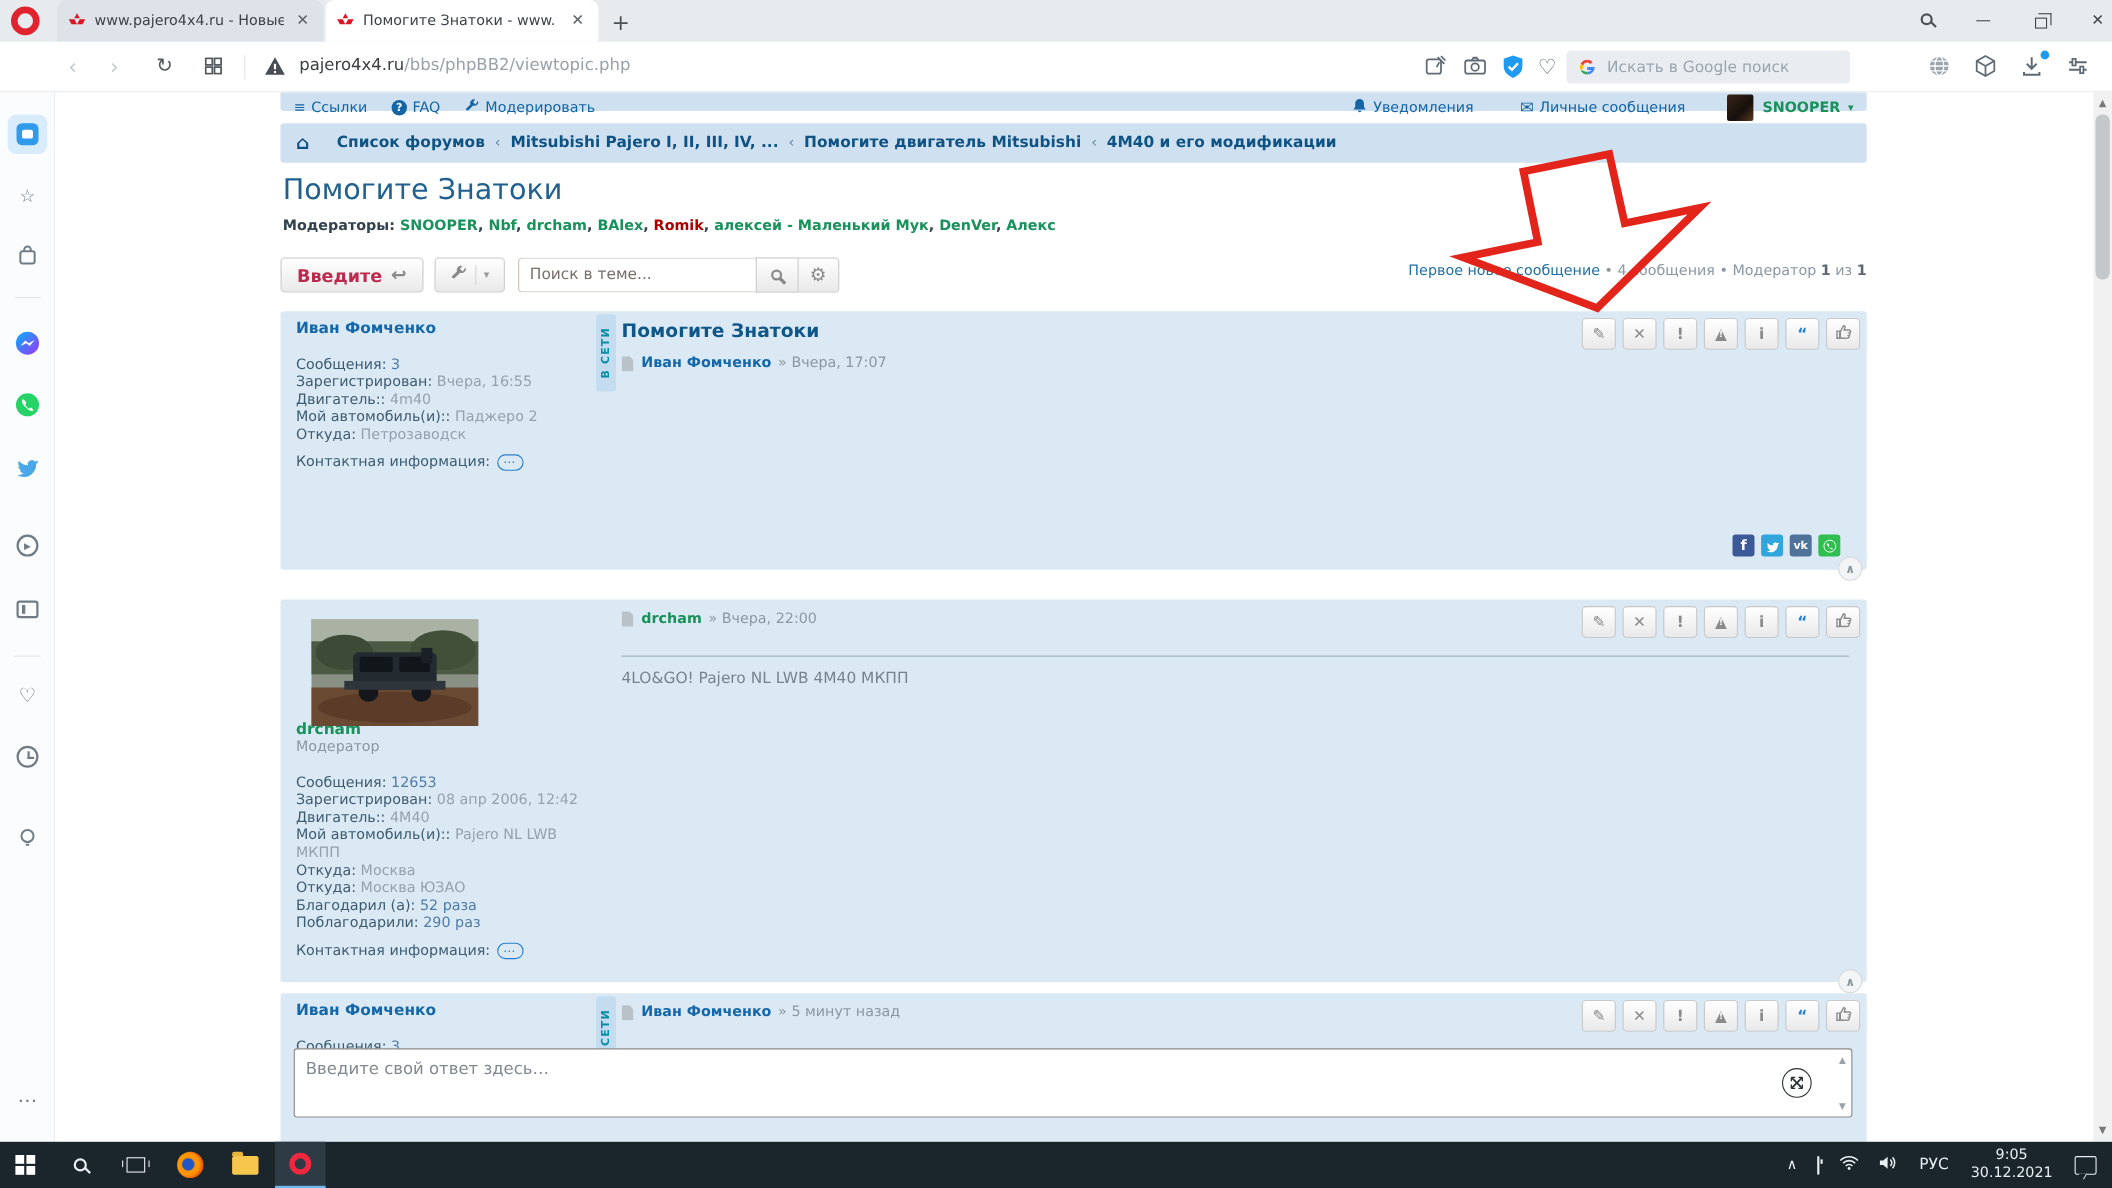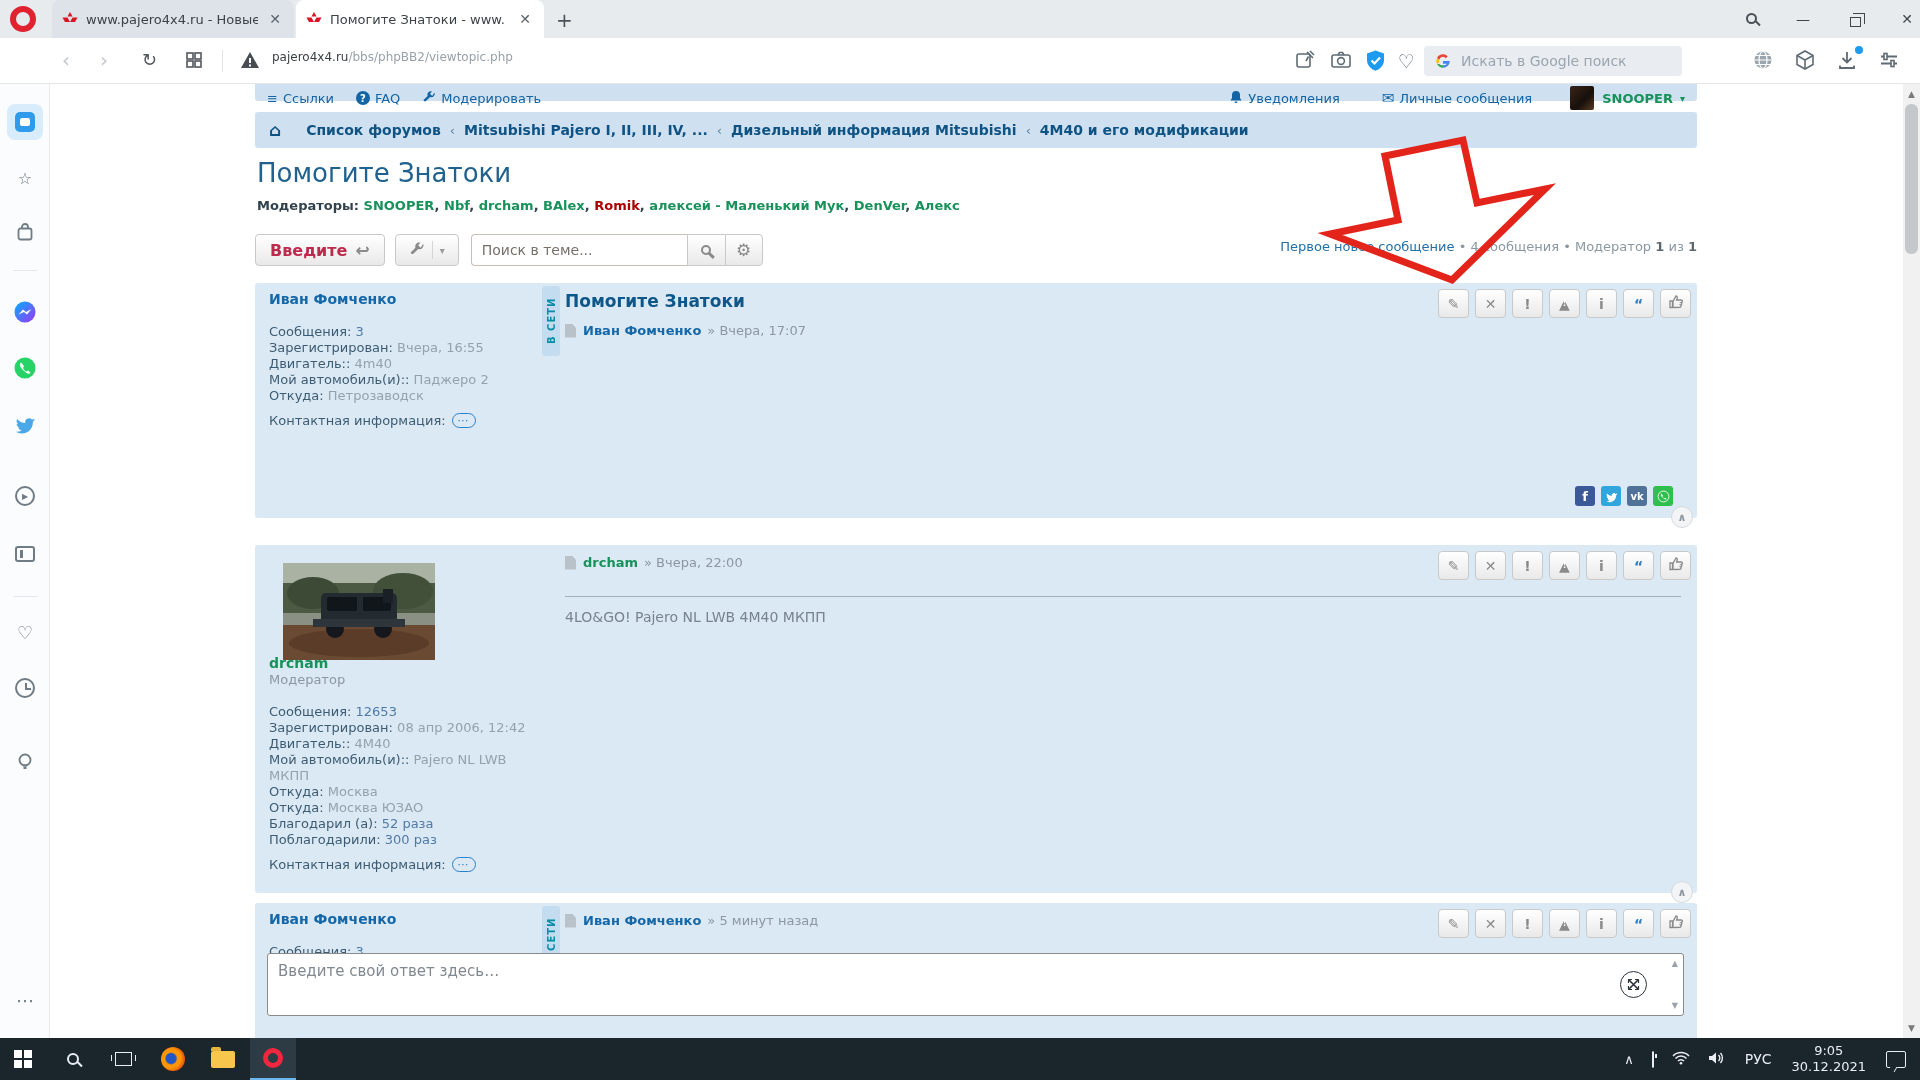--- a/index.html
+++ b/index.html
@@ -30,21 +30,21 @@
   
   .addressbar { position:absolute; left:0; top:38px; width:1920px; height:46px; background:#fff; border-bottom:1px solid #e3e7ea; }
   .navbtn { position:absolute; top:10px; font-size:20px; line-height:24px; }
   .nv-back { left:62px; color:#c3c8cd; }
   .nv-fwd { left:100px; color:#c3c8cd; }
   .nv-reload { left:142px; color:#53585d; font-size:18px; }
   .nv-grid { left:186px; top:14px; }
   .grid-ic { display:block; width:16px; height:16px; }
   .addr-sep { position:absolute; left:222px; top:12px; width:1px; height:22px; background:#e1e4e7; }
   .site-badge { position:absolute; left:240px; top:12px; }
-  .addr-url { position:absolute; left:272px; top:12px; font-size:12px; }
+  .addr-url { position:absolute; left:272px; top:12px; font-size:15px; }
   .url-host { color:#3a3f44; }
   .url-path { color:#98a1a9; }
   .bar-ic { position:absolute; top:11px; width:24px; height:24px; color:#5f6b74; }
   .heart-glyph { font-size:19px; color:#5f6b74; }
   .gsearch { position:absolute; left:1424px; top:8px; width:258px; height:30px; background:#e9edf2; border-radius:4px; display:flex; align-items:center; padding:0 10px; }
   .gsearch input { border:none; background:transparent; outline:none; font-size:14px; color:#5f6b74; font-family:"DejaVu Sans",sans-serif; width:210px; }
   .gsearch input::placeholder { color:#9aa5ae; }
   .dot-blue { position:absolute; right:-3px; top:-3px; width:8px; height:8px; border-radius:50%; background:#1e9bf0; }
 
   
@@ -394,21 +394,21 @@
       <span style="display:flex;align-items:flex-end">
             <span class="crumb-pre"></span>
             <span class="crumb">Список форумов</span>
           </span>
           <span style="display:flex;align-items:center">
             <span class="crumb-pre">‹</span>
             <span class="crumb">Mitsubishi Pajero I, II, III, IV, ...</span>
           </span>
           <span style="display:flex;align-items:center">
             <span class="crumb-pre">‹</span>
-            <span class="crumb">Дизельный информация Mitsubishi</span>
+            <span class="crumb">Помогите двигатель Mitsubishi</span>
           </span>
           <span style="display:flex;align-items:center">
             <span class="crumb-pre">‹</span>
             <span class="crumb">4M40 и его модификации</span>
           </span>
         </span>
     </div>
 
     <div class="page-title">Помогите Знатоки</div>
 
@@ -554,21 +554,21 @@
         <div class="role">Модератор</div>
         <div class="pr-lines">
 
         <div class="pr-line"><span class="pr-label">Сообщения:</span> <span class="pr-value" style="color: rgb(79, 123, 167);">12653</span></div>
             <div class="pr-line"><span class="pr-label">Зарегистрирован:</span> <span class="pr-value">08 апр 2006, 12:42</span></div>
             <div class="pr-line"><span class="pr-label">Двигатель::</span> <span class="pr-value">4M40</span></div>
             <div class="pr-line"><span class="pr-label">Мой автомобиль(и)::</span> <span class="pr-value">Pajero NL LWB МКПП</span></div>
             <div class="pr-line"><span class="pr-label">Откуда:</span> <span class="pr-value">Москва</span></div>
             <div class="pr-line"><span class="pr-label">Откуда:</span> <span class="pr-value">Москва ЮЗАО</span></div>
             <div class="pr-line"><span class="pr-label">Благодарил (а):</span> <span class="pr-value" style="color: rgb(79, 123, 167);">52 раза</span></div>
-            <div class="pr-line"><span class="pr-label">Поблагодарили:</span> <span class="pr-value" style="color: rgb(79, 123, 167);">300 раз</span></div>
+            <div class="pr-line"><span class="pr-label">Поблагодарили:</span> <span class="pr-value" style="color: rgb(79, 123, 167);">290 раз</span></div>
           </div>
         <div class="contact">
             <span>Контактная информация:</span>
             <span class="bubble">⋯</span>
           </div>
       </div>
       <div class="postbody">
         <div class="byline" style="margin-top:2px">
           <span class="pageic"></span>
           <span class="who green">drcham</span>

